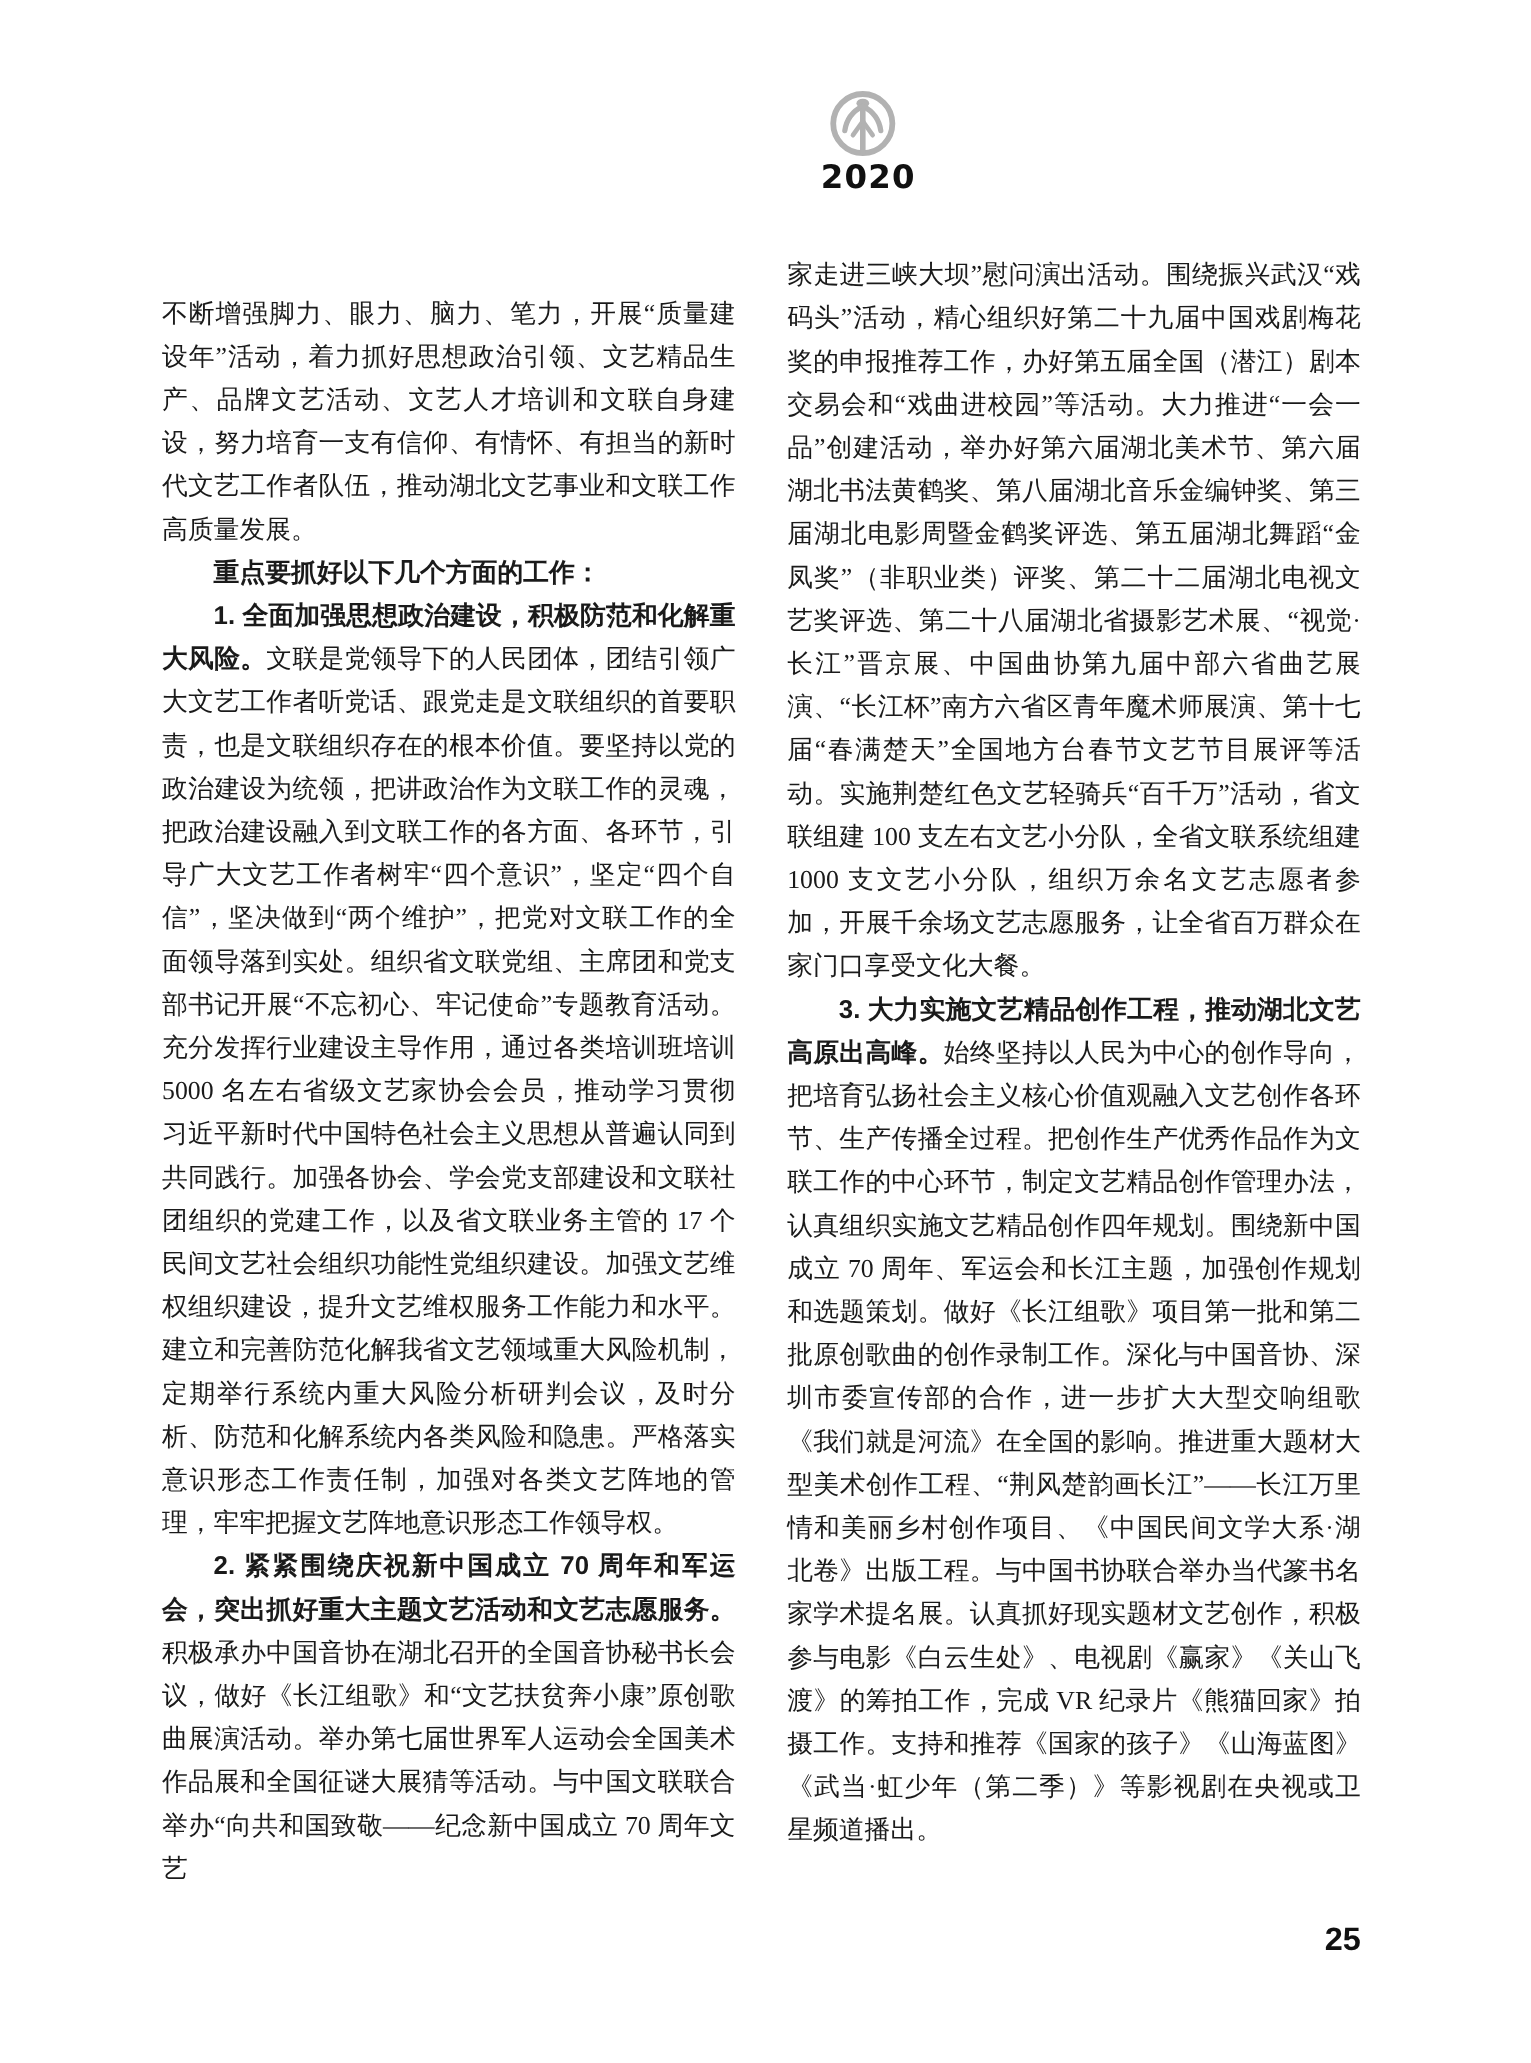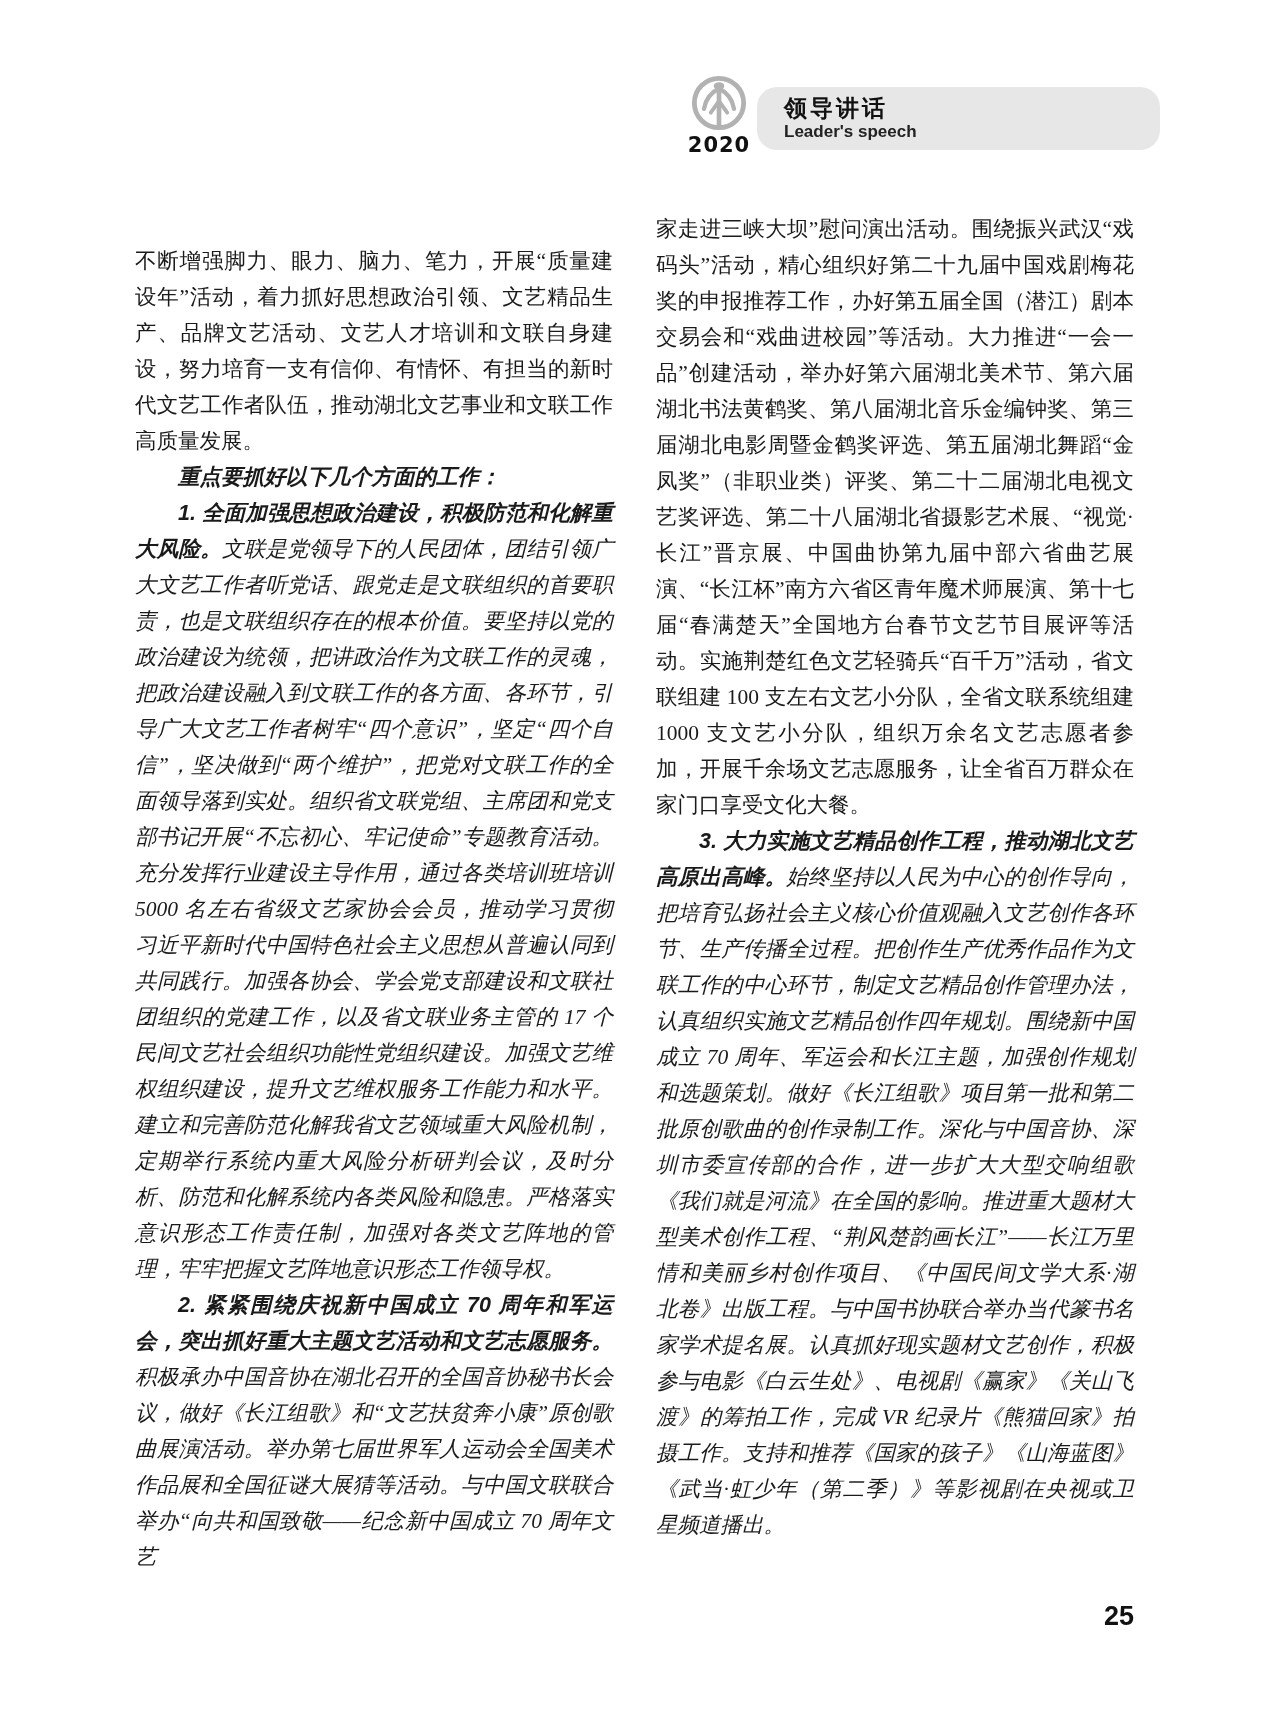--- a/index.html
+++ b/index.html
@@ -19,21 +19,21 @@
     position: absolute;
     left: 684px;
     top: 74px;
     width: 70px;
     text-align: center;
   }
   .logo-svg { width: 58px; height: 58px; display: block; margin: 0 auto; }
   .logo-year {
     font-family: "DejaVu Sans", "Liberation Sans", sans-serif;
     font-weight: bold;
-    font-size: 21px;
+    font-size: 27px;
     letter-spacing: 1px;
     color: #111;
     margin-top: 3px;
     line-height: 1;
   }
   .section-badge {
     position: absolute;
     left: 757px;
     top: 87px;
     width: 403px;
@@ -64,21 +64,21 @@
     position: absolute;
     top: 211px;
     width: 478px;
     font-size: 21.5px;
     line-height: 36px;
     text-align: justify;
     color: #1a1a1a;
   }
   .col-left  { left: 135px; margin-top: 32px; }
   .col-right { left: 656px; }
-  .column p.indent { text-indent: 2em; font-style: italic; }
+  .column p.indent { text-indent: 2em; }
   .lead-bold {
     font-family: "Liberation Sans", "DejaVu Sans", sans-serif;
     font-weight: bold;
   }
 
   
   .page-number {
     position: absolute;
     left: 1104px;
     top: 1603px;
@@ -101,24 +101,20 @@
       <ellipse cx="30" cy="12.5" rx="5.5" ry="4" fill="#b2b2b2"></ellipse>
       <path d="M30 15 C22 19 16 26 14.5 36" fill="none" stroke="#b2b2b2" stroke-width="4.5" stroke-linecap="round"></path>
       <path d="M30 15 C38 19 44 26 45.5 36" fill="none" stroke="#b2b2b2" stroke-width="4.5" stroke-linecap="round"></path>
       <rect x="27.6" y="17" width="4.8" height="38.5" fill="#b2b2b2"></rect>
       <path d="M30 28 L21.5 40" fill="none" stroke="#b2b2b2" stroke-width="4" stroke-linecap="round"></path>
       <path d="M30 28 L38.5 40" fill="none" stroke="#b2b2b2" stroke-width="4" stroke-linecap="round"></path>
     </svg>
     <div class="logo-year">2020</div>
   </div>
 
-  <div class="section-badge">
-    <div class="badge-zh">领导讲话</div>
-    <div class="badge-en">Leader's speech</div>
-  </div>
 
   <div class="column col-left">
     <p><span>不断增强脚力、眼力、脑力、笔力，开展“质量建设年”活动，着力抓好思想政治引领、文艺精品生产、品牌文艺活动、文艺人才培训和文联自身建设，努力培育一支有信仰、有情怀、有担当的新时代文艺工作者队伍，推动湖北文艺事业和文联工作高质量发展。</span></p>
     <p class="indent"><span class="lead-bold">重点要抓好以下几个方面的工作：</span></p>
     <p class="indent"><span class="lead-bold">1. 全面加强思想政治建设，积极防范和化解重大风险。</span><span>文联是党领导下的人民团体，团结引领广大文艺工作者听党话、跟党走是文联组织的首要职责，也是文联组织存在的根本价值。要坚持以党的政治建设为统领，把讲政治作为文联工作的灵魂，把政治建设融入到文联工作的各方面、各环节，引导广大文艺工作者树牢“四个意识”，坚定“四个自信”，坚决做到“两个维护”，把党对文联工作的全面领导落到实处。组织省文联党组、主席团和党支部书记开展“不忘初心、牢记使命”专题教育活动。充分发挥行业建设主导作用，通过各类培训班培训 5000 名左右省级文艺家协会会员，推动学习贯彻习近平新时代中国特色社会主义思想从普遍认同到共同践行。加强各协会、学会党支部建设和文联社团组织的党建工作，以及省文联业务主管的 17 个民间文艺社会组织功能性党组织建设。加强文艺维权组织建设，提升文艺维权服务工作能力和水平。建立和完善防范化解我省文艺领域重大风险机制，定期举行系统内重大风险分析研判会议，及时分析、防范和化解系统内各类风险和隐患。严格落实意识形态工作责任制，加强对各类文艺阵地的管理，牢牢把握文艺阵地意识形态工作领导权。</span></p>
     <p class="indent"><span class="lead-bold">2. 紧紧围绕庆祝新中国成立 70 周年和军运会，突出抓好重大主题文艺活动和文艺志愿服务。</span><span>积极承办中国音协在湖北召开的全国音协秘书长会议，做好《长江组歌》和“文艺扶贫奔小康”原创歌曲展演活动。举办第七届世界军人运动会全国美术作品展和全国征谜大展猜等活动。与中国文联联合举办“向共和国致敬——纪念新中国成立 70 周年文艺</span></p>
   </div>
 
   <div class="column col-right">
     <p><span>家走进三峡大坝”慰问演出活动。围绕振兴武汉“戏码头”活动，精心组织好第二十九届中国戏剧梅花奖的申报推荐工作，办好第五届全国（潜江）剧本交易会和“戏曲进校园”等活动。大力推进“一会一品”创建活动，举办好第六届湖北美术节、第六届湖北书法黄鹤奖、第八届湖北音乐金编钟奖、第三届湖北电影周暨金鹤奖评选、第五届湖北舞蹈“金凤奖”（非职业类）评奖、第二十二届湖北电视文艺奖评选、第二十八届湖北省摄影艺术展、“视觉·长江”晋京展、中国曲协第九届中部六省曲艺展演、“长江杯”南方六省区青年魔术师展演、第十七届“春满楚天”全国地方台春节文艺节目展评等活动。实施荆楚红色文艺轻骑兵“百千万”活动，省文联组建 100 支左右文艺小分队，全省文联系统组建 1000 支文艺小分队，组织万余名文艺志愿者参加，开展千余场文艺志愿服务，让全省百万群众在家门口享受文化大餐。</span></p>

